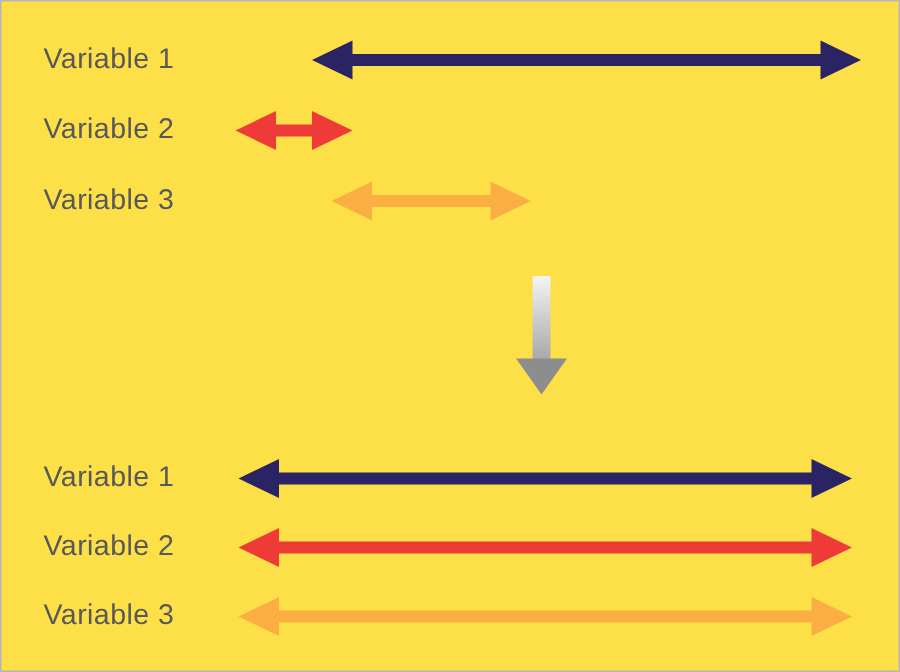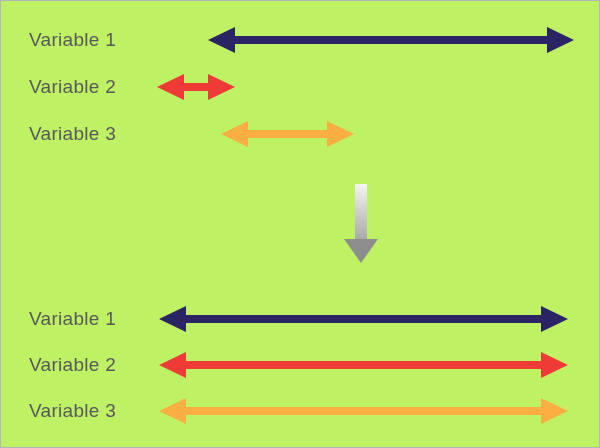--- a/index.html
+++ b/index.html
@@ -1,20 +1,20 @@
 <!DOCTYPE html>
 <html><head>
 <meta charset="utf-8">
 <style>
   html, body { margin: 0; padding: 0; background: #ffffff; }
   .canvas {
     position: relative;
     width: 598px;
     height: 446px;
-    background: #bef264;
+    background: #fde047;
     border: 1px solid #b5b5bd;
     font-family: "Liberation Sans", sans-serif;
     overflow: hidden;
   }
   .var-label {
     position: absolute;
     left: 28px;
     height: 24px;
     line-height: 24px;
     font-size: 19px;

